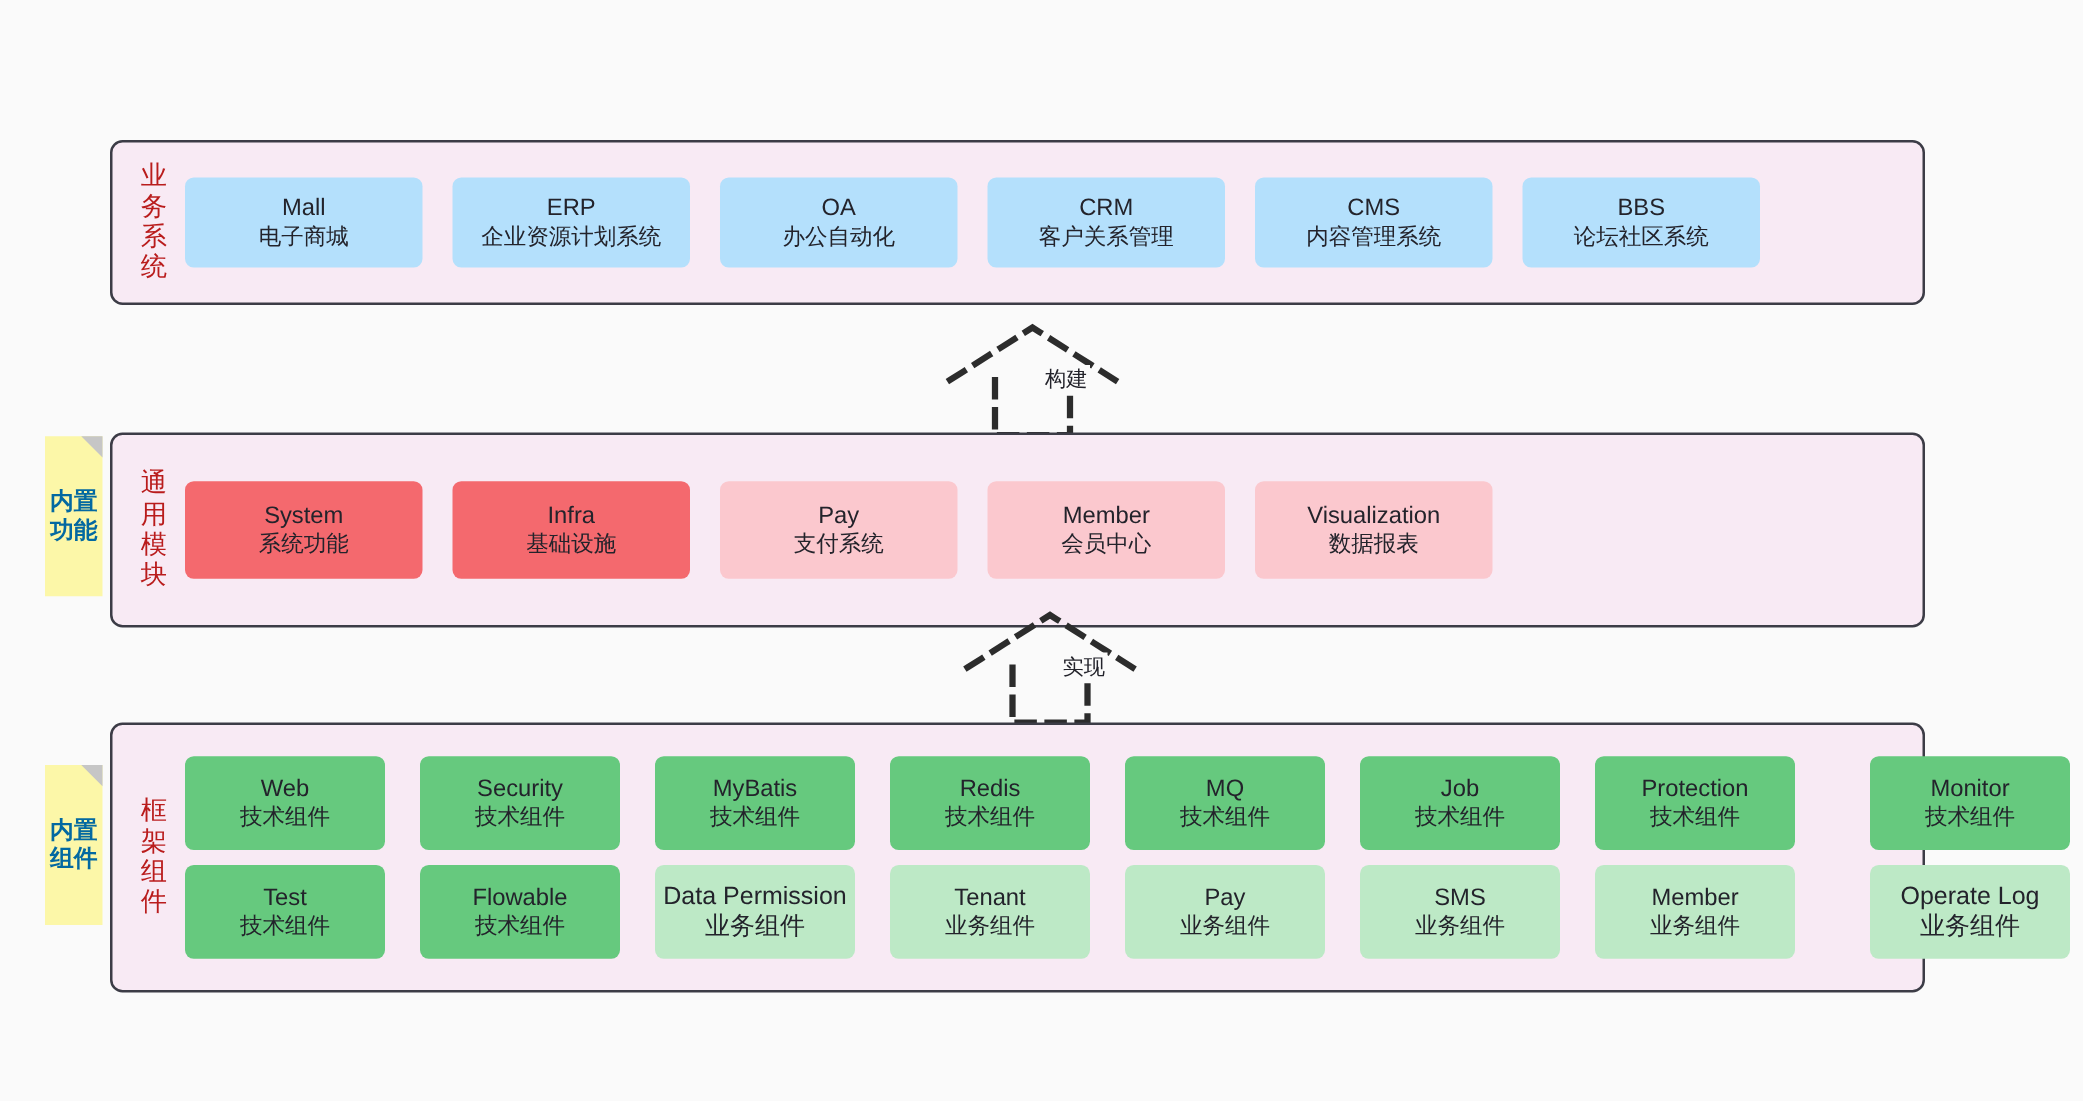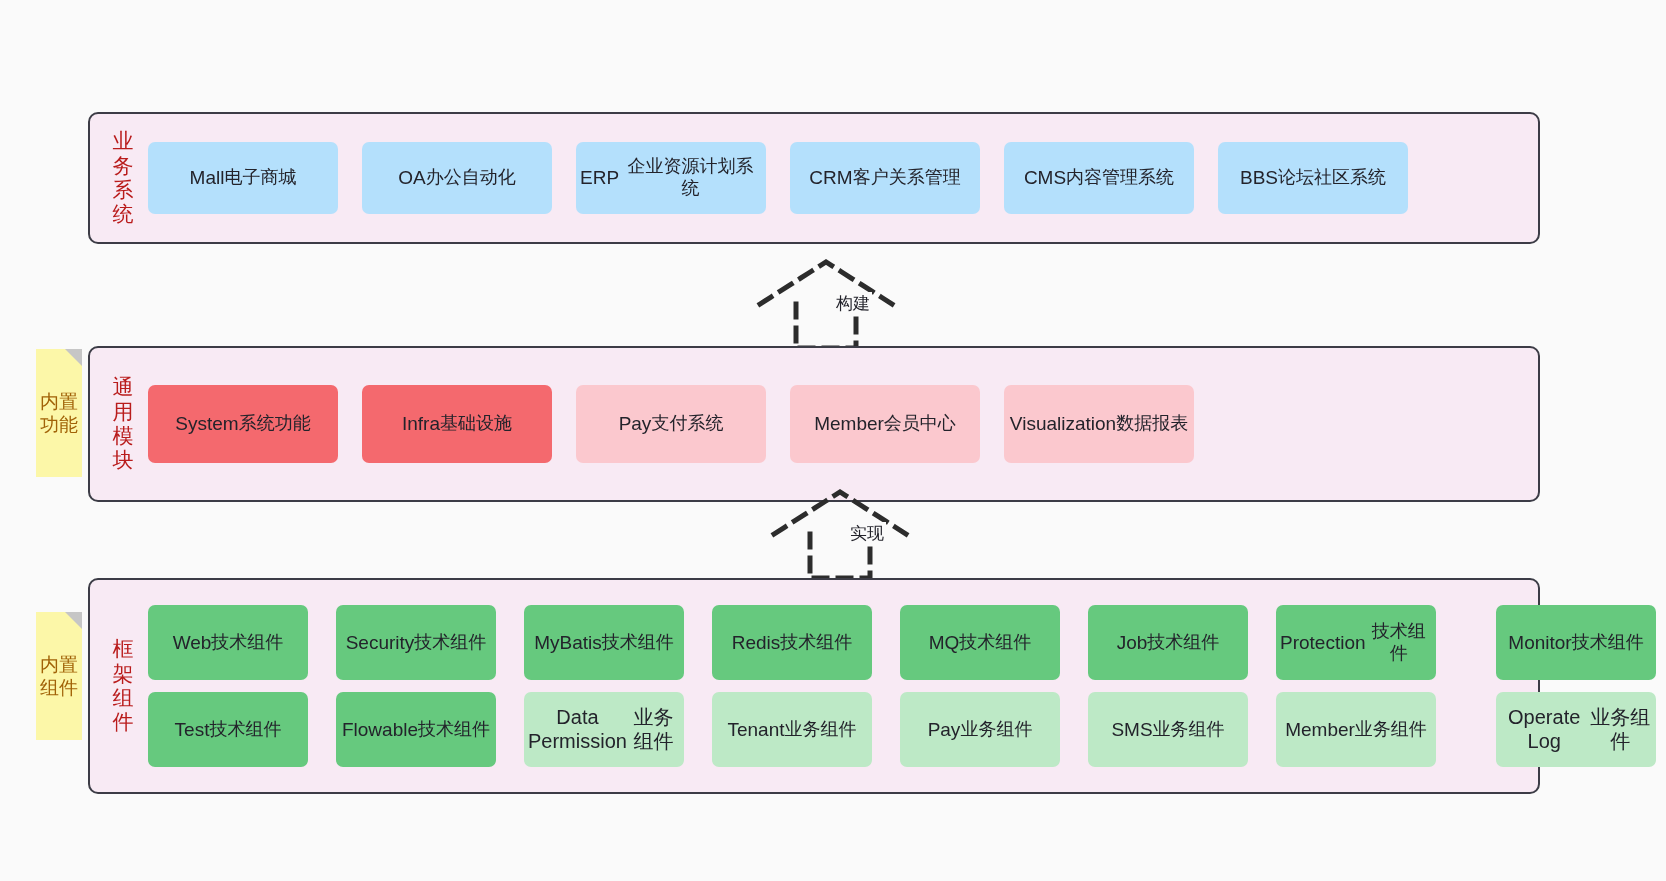--- a/index.html
+++ b/index.html
@@ -43,20 +43,21 @@
     display: flex;
     height: 100%;
     align-items: center;
     padding: 0 14px 0 6px;
   }
 
   
   .node {
     border-radius: 7px;
     display: flex;
+    flex-direction: column;
     align-items: center;
     justify-content: center;
     text-align: center;
     color: #23232b;
     line-height: 1.22;
     padding: 2px 4px;
   }
   .node .en { font-size: 19px; }
   .node .cn { font-size: 18px; }
   .node.tight .en, .node.tight .cn { font-size: 20px; line-height: 1.16; }
@@ -86,26 +87,27 @@
   #layer-framework .node:last-child { margin-right: 0; margin-left: 32px; }
 
   
   .note {
     position: absolute;
     background: #fcf7a8;
     width: 46px;
     text-align: center;
     font-size: 19px;
     line-height: 1.2;
-    color: #a16207;
+    color: #0369a1;
     padding: 12px 2px 10px 2px;
     word-break: break-all;
     display: flex;
     flex-direction: column;
     justify-content: center;
+    font-weight: bold;
   }
   .note::after {
     content: "";
     position: absolute;
     top: 0; right: 0;
     width: 0; height: 0;
     border-left: 17px solid transparent;
     border-top: 17px solid #c6c6c6;
   }
   #note-features   { left: 36px; top: 349px; height: 128px; }
@@ -134,26 +136,26 @@
 <div id="canvas">
 
   <div class="layer" id="layer-business">
     <div class="layer-title">业务系统</div>
     <div class="layer-body">
       <div class="node c-blue">
         <span class="en">Mall</span>
         <span class="cn">电子商城</span>
       </div>
       <div class="node c-blue">
+        <span class="en">ERP</span>
+        <span class="cn">企业资源计划系统</span>
+      </div>
+      <div class="node c-blue">
         <span class="en">OA</span>
         <span class="cn">办公自动化</span>
-      </div>
-      <div class="node c-blue">
-        <span class="en">ERP</span>
-        <span class="cn">企业资源计划系统</span>
       </div>
       <div class="node c-blue">
         <span class="en">CRM</span>
         <span class="cn">客户关系管理</span>
       </div>
       <div class="node c-blue">
         <span class="en">CMS</span>
         <span class="cn">内容管理系统</span>
       </div>
       <div class="node c-blue">

